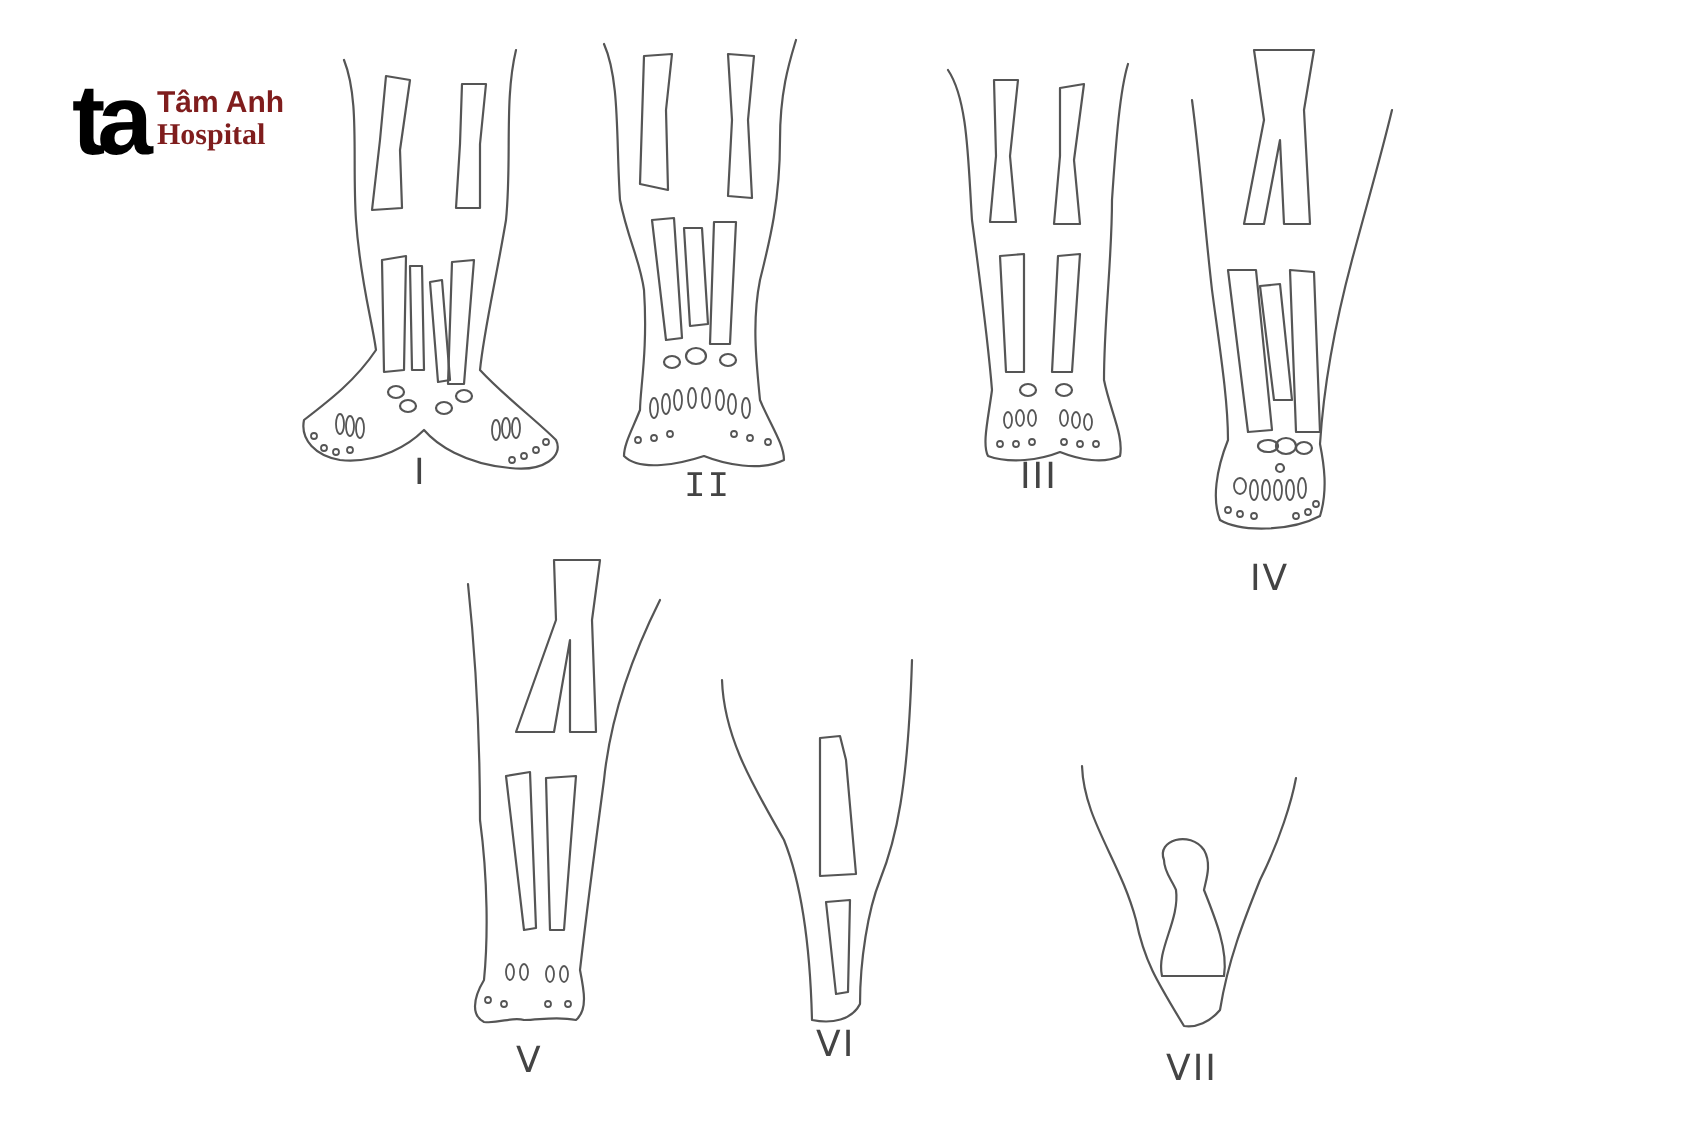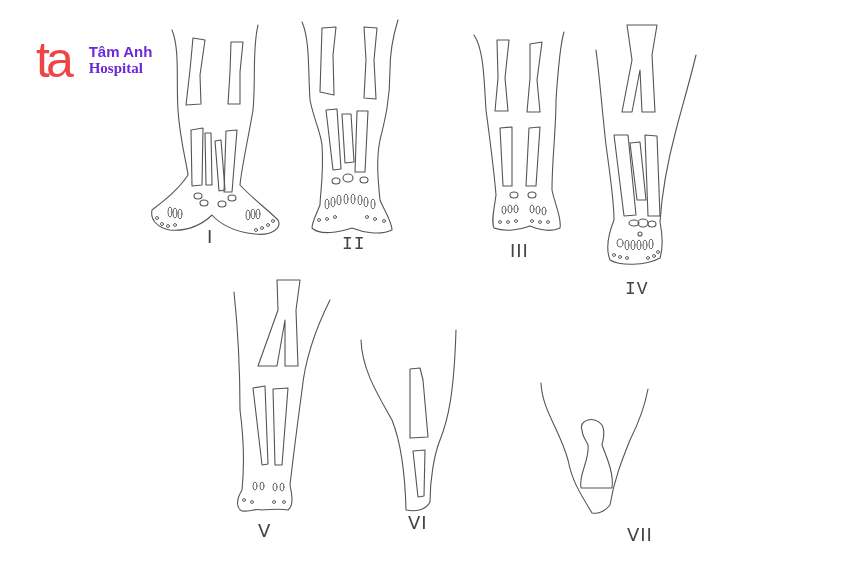--- a/index.html
+++ b/index.html
@@ -1,19 +1,19 @@
 <!DOCTYPE html>
 <html><head>
 <meta charset="utf-8">
 <style>
   html, body { margin: 0; padding: 0; background: #ffffff; }
   body { width: 847px; height: 565px; position: relative; overflow: hidden; font-family: "DejaVu Sans", sans-serif; }
   .logo { position: absolute; left: 36px; top: 39px; display: flex; align-items: center; }
-  .logo-mark { font-family: "Liberation Sans", sans-serif; font-weight: 400; font-size: 50px; line-height: 40px; letter-spacing: -4px; color: #ef4444; height: 42px; display: flex; align-items: center; }
-  .logo-text { margin-left: 19px; display: flex; flex-direction: column; font-family: "Liberation Sans", sans-serif; font-weight: 700; color: #6d28d9; }
+  .logo-mark { font-family: "Liberation Sans", sans-serif; font-weight: 700; font-size: 50px; line-height: 40px; letter-spacing: -4px; color: #000000; height: 42px; display: flex; align-items: center; }
+  .logo-text { margin-left: 6px; display: flex; flex-direction: column; font-family: "Liberation Sans", sans-serif; font-weight: 700; color: #7f1d1d; }
   .logo-text .l1 { font-size: 15px; line-height: 16px; }
   .logo-text .l2 { font-size: 15px; line-height: 17px; font-family: Liberation Serif, serif; }
   svg.art { position: absolute; left: 0; top: 0; }
   .lab { position: absolute; font-family: "DejaVu Sans", sans-serif; font-size: 18px; color: #444; letter-spacing: 1px; }
 </style>
 </head>
 <body>
 
 <div class="logo">
   <div class="logo-mark">ta</div>
@@ -157,17 +157,17 @@
   </g>
 
   <g>
     <path d="M541 383 C542 410 560 430 568 460 C572 480 578 490 592 513 C598 514 605 511 610 505 C614 480 622 460 630 440 C640 420 646 400 648 389"></path>
     <path d="M582 430 C578 420 595 415 602 425 C606 432 603 440 602 445 C608 460 614 475 612 488 L581 488 C578 475 590 460 588 445 C586 440 582 436 582 430 Z"></path>
   </g>
 </svg>
 
 <div class="lab" style="left:207px; top:226px;">I</div>
 <div class="lab" style="left:342px; top:234px;font-family:Liberation Mono, monospace;">II</div>
-<div class="lab" style="left:510px; top:240px;">III</div>
-<div class="lab" style="left:625px; top:279px;font-family:Liberation Mono, monospace;">IV</div>
+<div class="lab" style="left:510px; top:228px;">III</div>
+<div class="lab" style="left:625px; top:279px;">IV</div>
 <div class="lab" style="left:258px; top:520px;">V</div>
 <div class="lab" style="left:408px; top:512px;text-align:center;">VI</div>
-<div class="lab" style="left:583px; top:524px;margin-left:44px;">VII</div>
+<div class="lab" style="left:583px; top:524px;">VII</div>
 
 </body></html>

